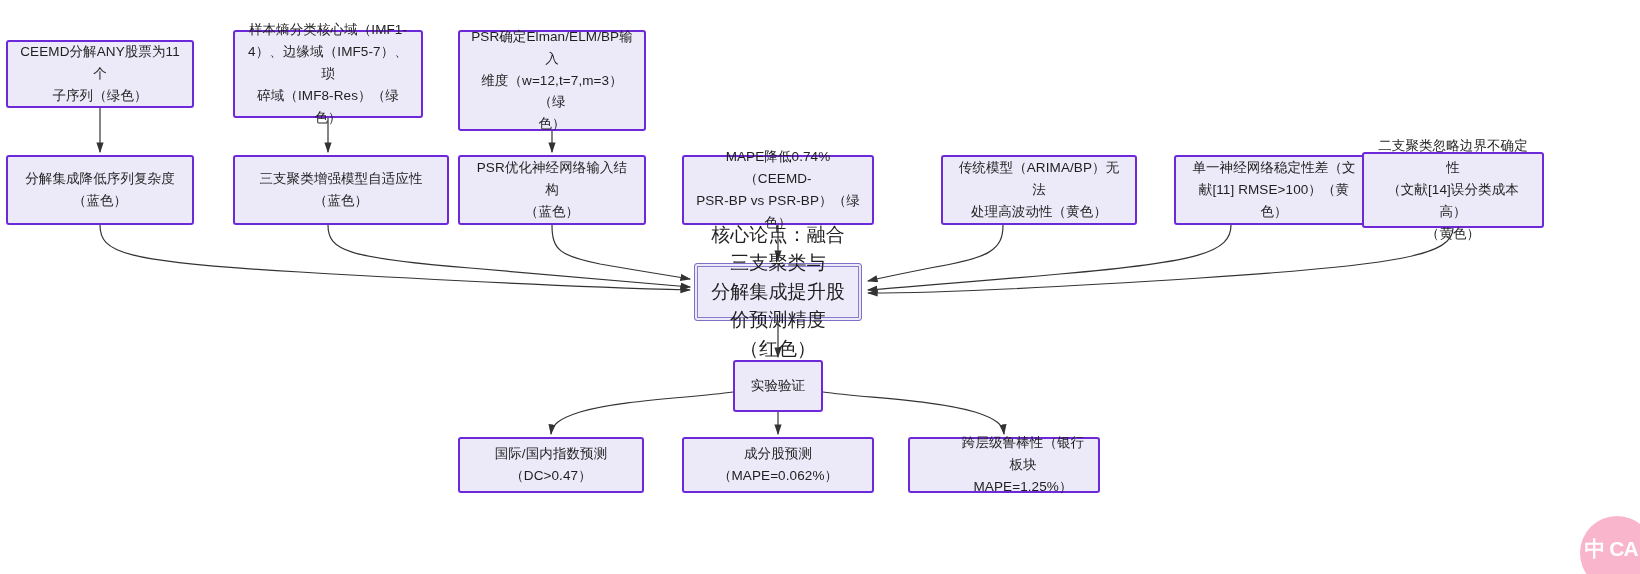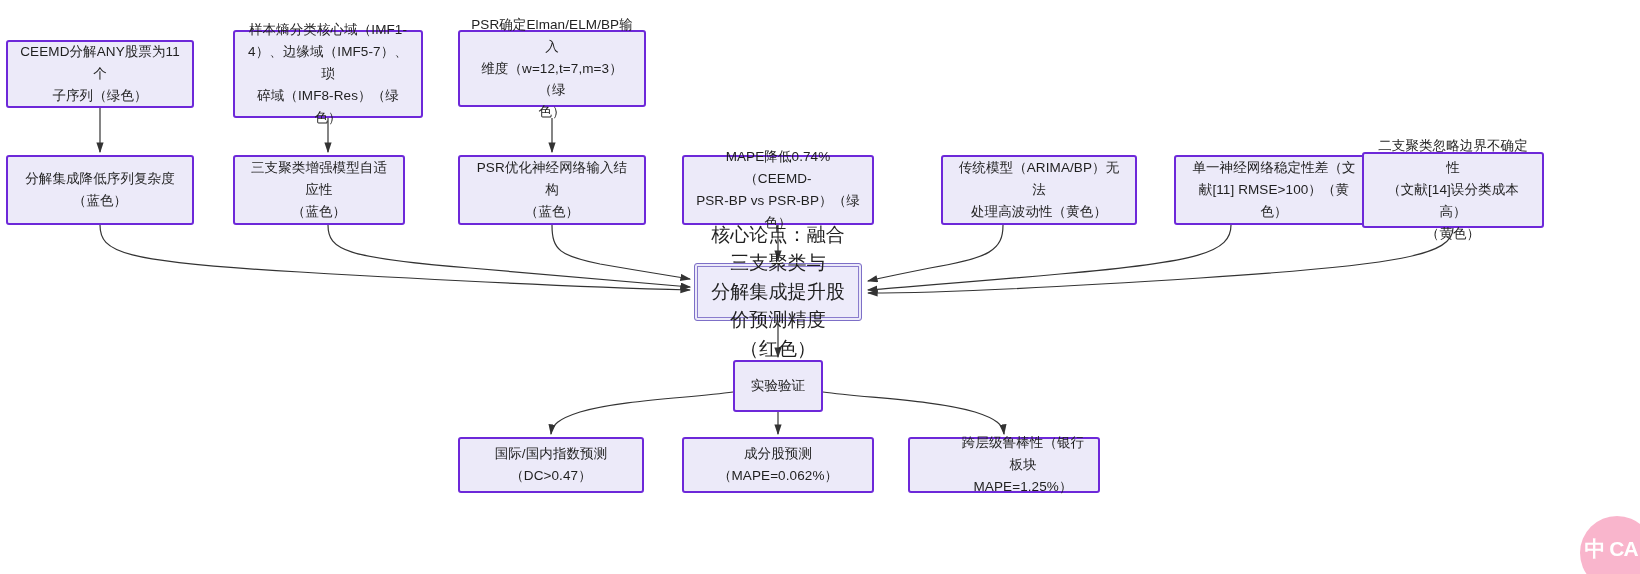--- a/index.html
+++ b/index.html
@@ -115,32 +115,32 @@
     <span class="node-text">CEEMD分解ANY股票为11个
 子序列（绿色）</span>
   </div>
 
   <div class="node" style="left:233px; top:30px; width:190px; height:88px;">
     <span class="node-text">样本熵分类核心域（IMF1-
 4）、边缘域（IMF5-7）、琐
 碎域（IMF8-Res）（绿色）</span>
   </div>
 
-  <div class="node" style="left:458px; top:30px; width:188px; height:77px;">
+  <div class="node" style="left:458px; top:30px; width:188px; height:101px;">
     <span class="node-text">PSR确定Elman/ELM/BP输入
 维度（w=12,t=7,m=3）（绿
 色）</span>
   </div>
 
   <div class="node" style="left:6px; top:155px; width:188px; height:70px;">
     <span class="node-text">分解集成降低序列复杂度
 （蓝色）</span>
   </div>
 
-  <div class="node" style="left:233px; top:155px; width:172px; height:70px;">
+  <div class="node" style="left:233px; top:155px; width:216px; height:70px;">
     <span class="node-text">三支聚类增强模型自适应性
 （蓝色）</span>
   </div>
 
   <div class="node" style="left:458px; top:155px; width:188px; height:70px;">
     <span class="node-text">PSR优化神经网络输入结构
 （蓝色）</span>
   </div>
 
   <div class="node" style="left:682px; top:155px; width:192px; height:70px;">

